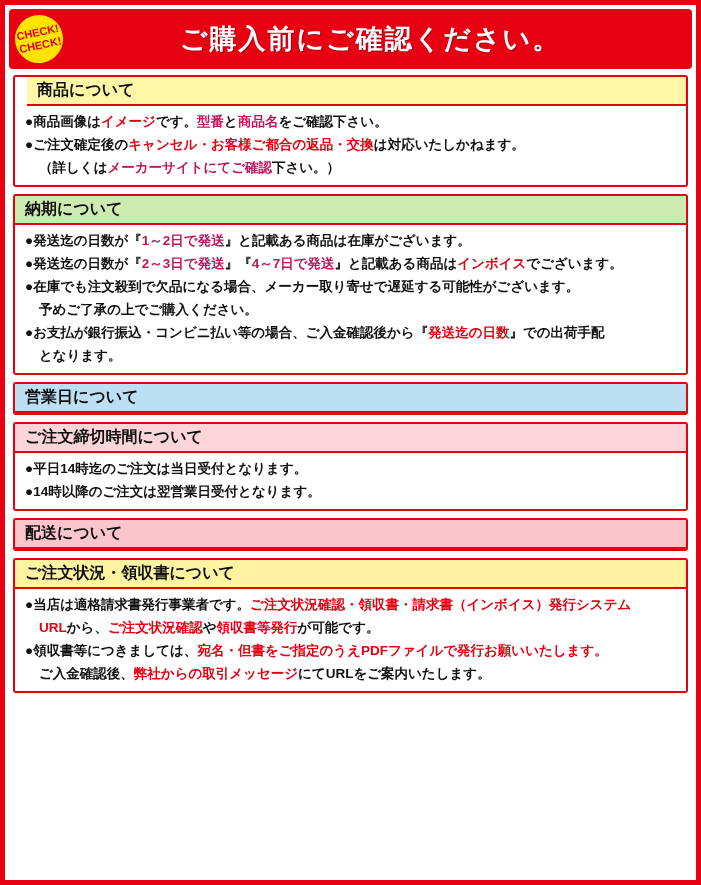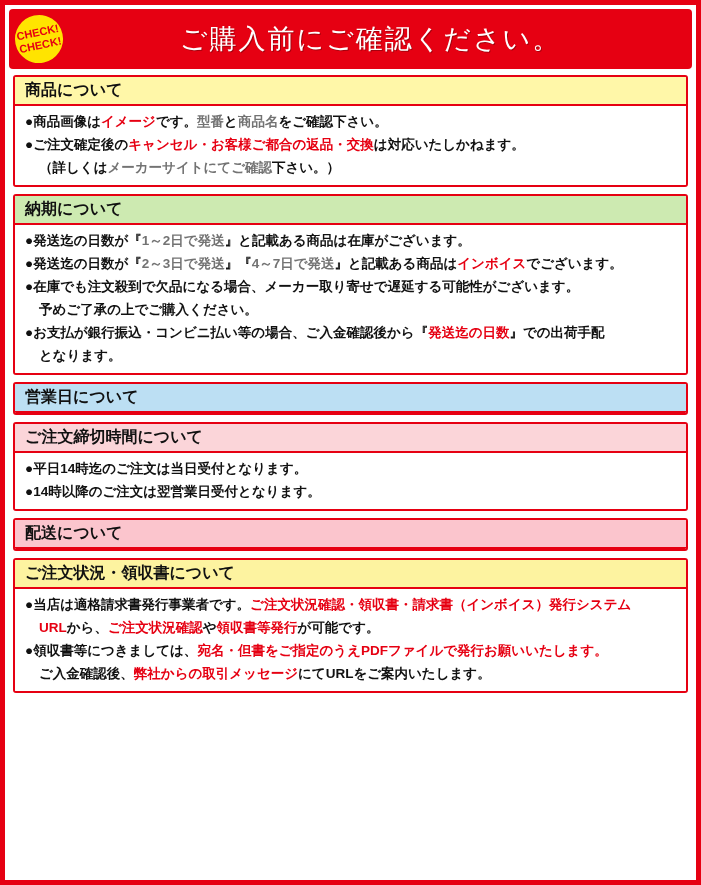--- a/index.html
+++ b/index.html
@@ -43,21 +43,21 @@
     font-size:11px;
     line-height:13px;
     transform:rotate(-12deg);
     box-sizing:border-box;
   }
   .header-title{
     flex:1;
     text-align:center;
     color:#ffffff;
     font-size:27px;
-    font-weight:normal;
+    font-weight:bold;
     letter-spacing:2px;
     padding-left:40px;
     text-shadow:1px 1px 0 #a5000d;
   }
   .content{
     padding:6px 8px 0 8px;
   }
   .section{
     border:2px solid #e60012;
     border-radius:3px;
@@ -84,23 +84,23 @@
     text-indent:-14px;
     padding-left:14px;
     font-weight:bold;
   }
   .li:last-child{margin-bottom:0;}
   .ind{
     text-indent:0;
     padding-left:14px;
   }
   .red{color:#e60012;}
-  .blue{color:#737373;}
+  .blue{color:#be185d;}
   
-  .t-yellow{background:#fff7a8;}
+  .t-yellow{background:#fff7a8;margin-left:12px;}
   .t-green{background:#cdeab1;}
   .t-blue{background:#bcdff3;}
   .t-pink{background:#fbd5d9;}
   .t-pink2{background:#fbc5cd;}
   .t-yellow2{background:#fdf3a0;}
 </style>
 </head>
 <body>
 
 <div class="page">

